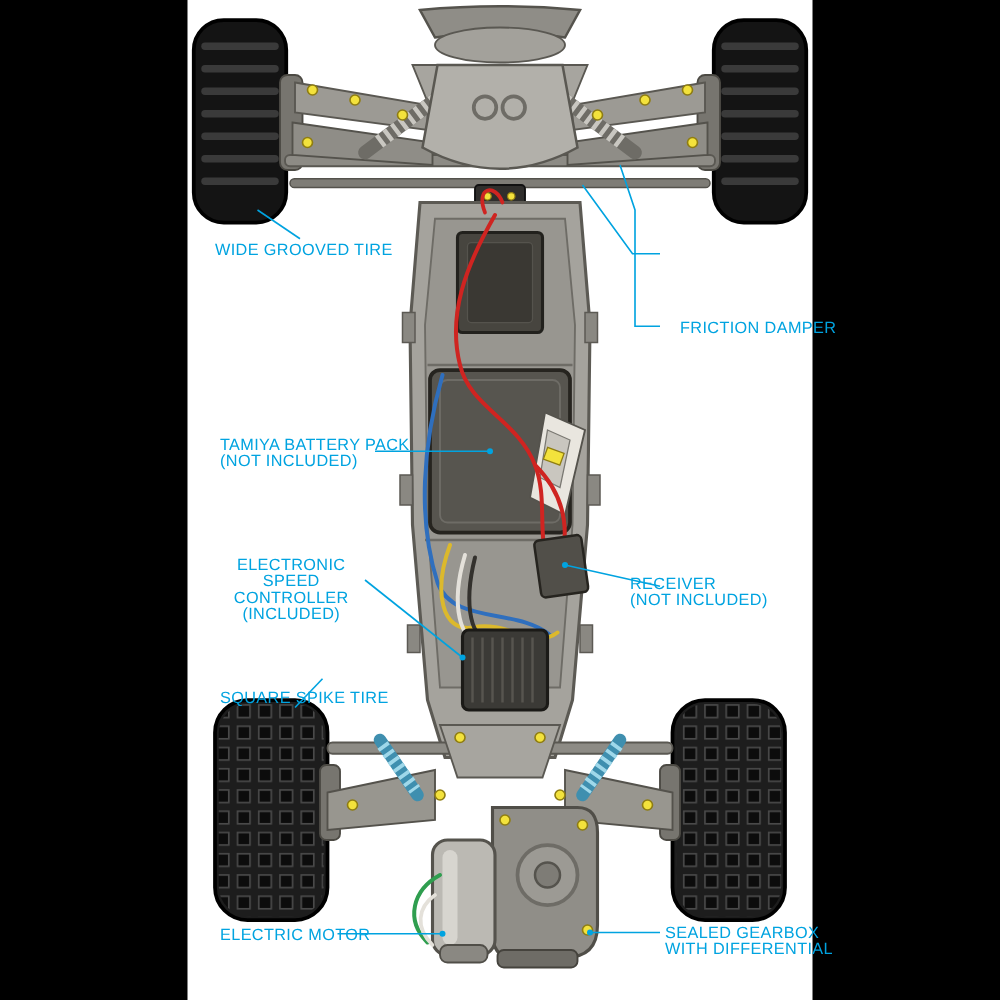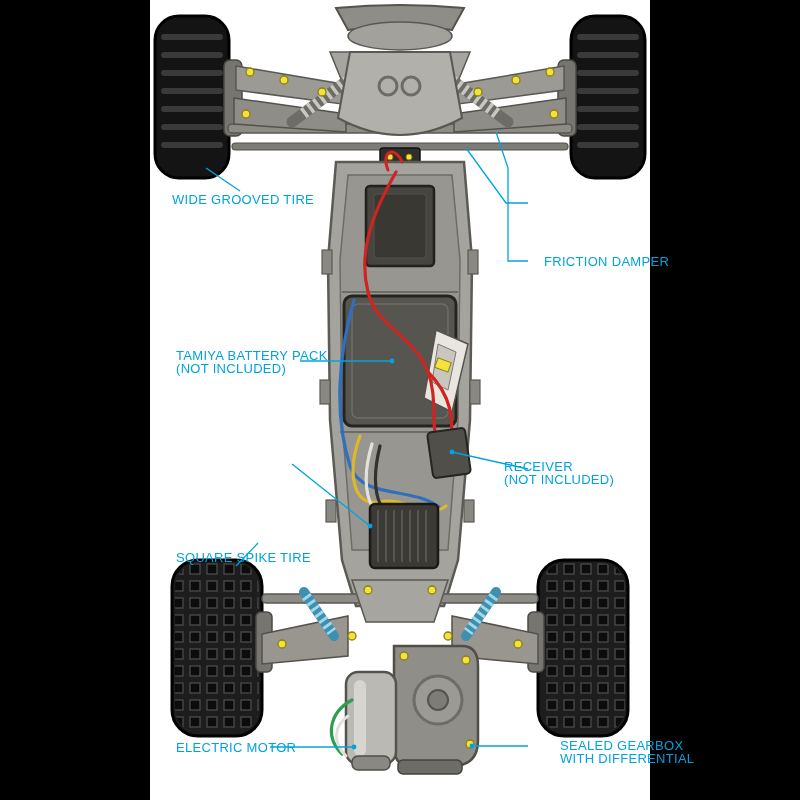--- a/index.html
+++ b/index.html
@@ -219,20 +219,23 @@
     <circle cx="452" cy="452" r="2.4"></circle>
         <circle cx="354" cy="747" r="2.4"></circle>
     <circle cx="472" cy="746" r="2.4"></circle>
   </g>
 </svg>
 
 <div class="label" style="left:172px;top:193px;">WIDE GROOVED TIRE</div>
 <div class="label" style="left:544px;top:255px;">FRICTION DAMPER</div>
 <div class="label" style="left:176px;top:349px;">TAMIYA BATTERY PACK
 (NOT INCLUDED)</div>
+<div class="label center" style="left:180px;top:445px;width:106px;">ELECTRONIC
+SPEED CONTROLLER
+(INCLUDED)</div>
 <div class="label" style="left:504px;top:460px;">RECEIVER
 (NOT INCLUDED)</div>
 <div class="label" style="left:176px;top:551px;">SQUARE SPIKE TIRE</div>
 <div class="label" style="left:176px;top:741px;">ELECTRIC MOTOR</div>
-<div class="label" style="left:532px;top:739px;margin-left:28px;">SEALED GEARBOX
+<div class="label" style="left:532px;top:739px;">SEALED GEARBOX
 WITH DIFFERENTIAL</div>
 
 </div>
 
 </body></html>

